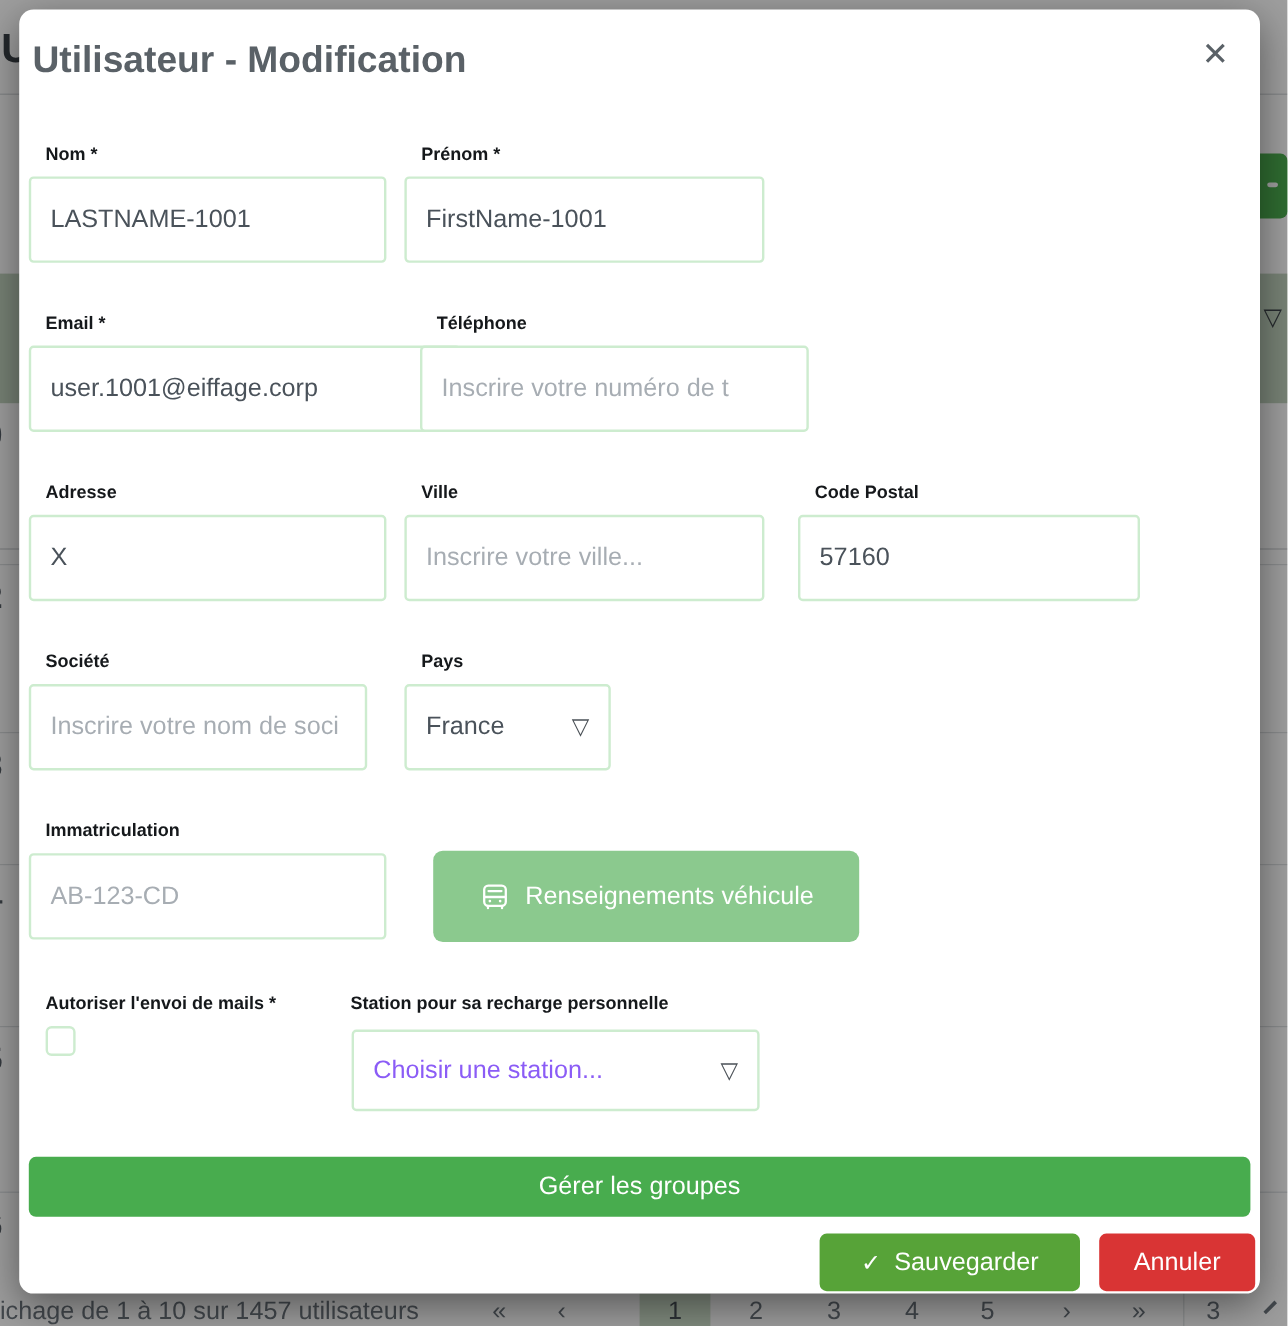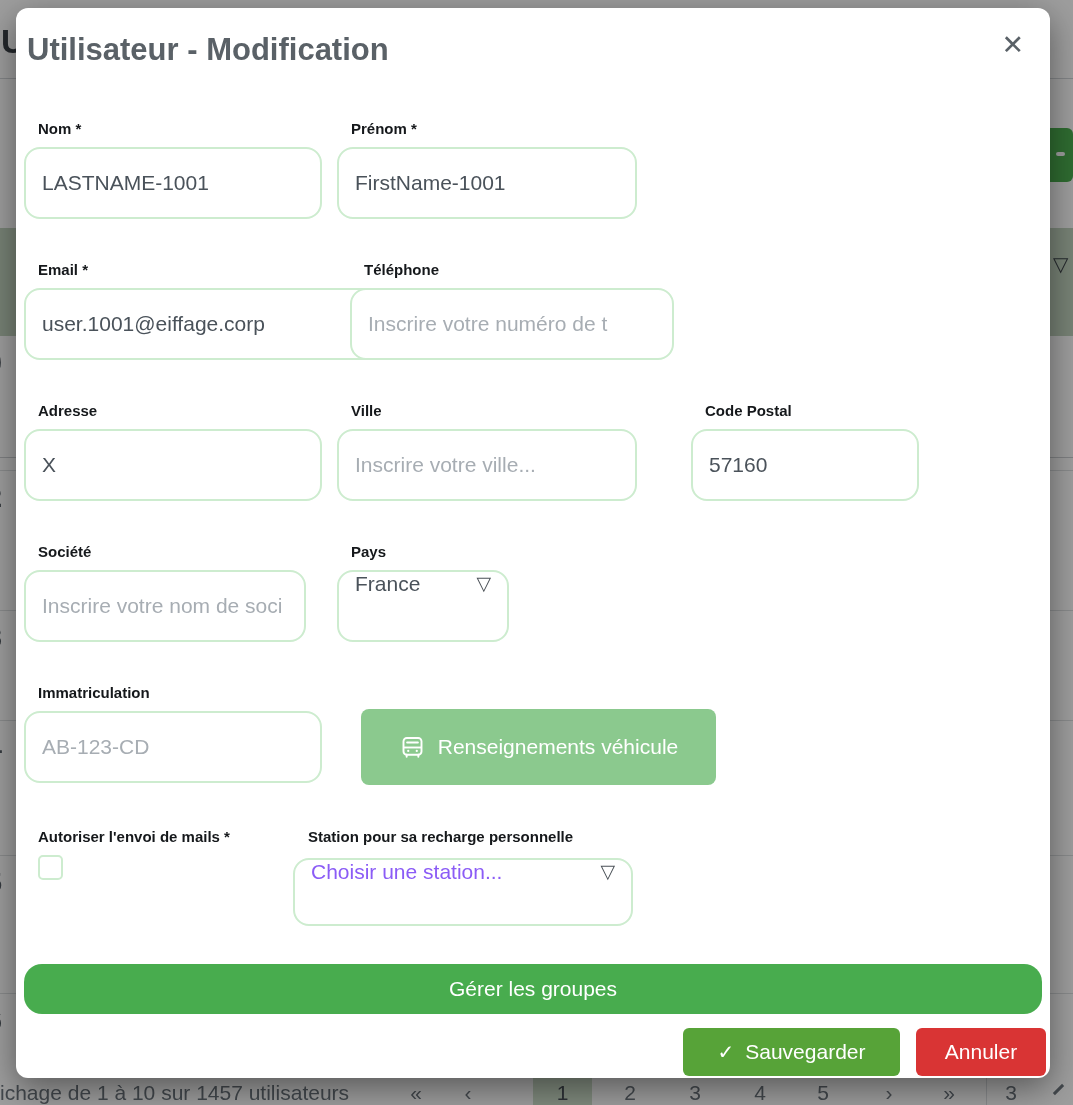--- a/index.html
+++ b/index.html
@@ -32,34 +32,34 @@
     position:absolute; left:16px; top:8px; width:1034px; height:1070px;
     background:#fff; border-radius:12px; z-index:3;
     box-shadow:0 10px 34px rgba(0,0,0,0.45);
   }
   .m-title { position:absolute; left:11px; top:24px; font-size:31px; font-weight:700; color:#5a6167; }
   .m-close { position:absolute; right:26px; top:24px; font-size:27px; font-weight:300; color:#5a6167; cursor:pointer; line-height:1; }
   .field { position:absolute; }
   .field .lbl { display:block; font-size:15px; font-weight:700; color:#15181b; margin:0 0 10px 14px; white-space:nowrap; }
   .input, .select {
     width:100%; height:72px;
-    border:2px solid #cdeccf; border-radius:16px;
+    border:2px solid #cdeccf; border-radius:4px;
     font-family:"Liberation Sans", sans-serif;
     font-size:21px; color:#4a525a; background:#fff;
     padding:0 16px; outline:none;
   }
   .input::placeholder { color:#a7adb3; opacity:1; }
-  .select { display:flex; justify-content:space-between; cursor:pointer; }
+  .select { display:flex; align-items:center; justify-content:space-between; cursor:pointer; }
   .select .ph { color:#8b5cf6; }
   .select .tri { font-size:19px; color:#4c5258; margin-left:10px; }
   .checkbox { position:absolute; left:22px; top:847px; width:25px; height:25px; border:2px solid #cdeccf; border-radius:5px; background:#fff; cursor:pointer; }
   .lbl-free { position:absolute; font-size:15px; font-weight:700; color:#15181b; white-space:nowrap; }
   .btn { display:flex; align-items:center; justify-content:center; color:#fff; border:none; cursor:pointer; font-family:"Liberation Sans", sans-serif; }
   .btn-vehicle { position:absolute; left:345px; top:701px; width:355px; height:76px; background:#8bc98e; border-radius:8px; font-size:21px; gap:12px; }
-  .btn-groups { position:absolute; left:8px; top:956px; width:1018px; height:50px; background:#48ac4e; border-radius:18px; font-size:21px; }
+  .btn-groups { position:absolute; left:8px; top:956px; width:1018px; height:50px; background:#48ac4e; border-radius:6px; font-size:21px; }
   .btn-save { position:absolute; left:667px; top:1020px; width:217px; height:48px; background:#57a338; border-radius:6px; font-size:21px; gap:11px; }
   .btn-cancel { position:absolute; left:900px; top:1020px; width:130px; height:48px; background:#d93434; border-radius:6px; font-size:21px; }
   .check-glyph { font-size:20px; }
 </style>
 </head>
 <body>
 
 <div class="bg">
   <div class="bg-title">U</div>
   <div class="hline" style="top:78px"></div>
@@ -120,21 +120,21 @@
   </div>
 
   <div class="field" style="left:321px; top:394px; width:300px">
     <label class="lbl">Ville</label>
     <input class="input" placeholder="Inscrire votre ville..." style="">
   </div>
   <div class="field" style="left:8px; top:394px; width:298px">
     <label class="lbl">Adresse</label>
     <input class="input" value="X" style="">
   </div>
-  <div class="field" style="left:675px; top:394px; width:228px">
+  <div class="field" style="left:649px; top:394px; width:285px">
     <label class="lbl">Code Postal</label>
     <input class="input" value="57160" style="">
   </div>
 
   <div class="field" style="left:8px; top:535px; width:282px">
     <label class="lbl">Société</label>
     <input class="input" placeholder="Inscrire votre nom de soci" style="">
   </div>
   <div class="field" style="left:321px; top:535px; width:172px">
     <label class="lbl">Pays</label>
@@ -157,21 +157,21 @@
         <circle cx="8.2" cy="15" r="1" fill="#ffffff" stroke="none"></circle>
         <circle cx="15.8" cy="15" r="1" fill="#ffffff" stroke="none"></circle>
         <path d="M6.8 18.5v1.8M17.2 18.5v1.8" stroke-linecap="round"></path>
       </svg>
     </span>
     <span>Renseignements véhicule</span>
   </button>
 
   <div class="lbl-free" style="left:22px; top:820px">Autoriser l'envoi de mails *</div>
   <div class="checkbox"></div>
-  <div class="lbl-free" style="left:292px; top:820px">Station pour sa recharge personnelle</div>
+  <div class="lbl-free" style="left:276px; top:820px">Station pour sa recharge personnelle</div>
   <div class="select" style="position:absolute; left:277px; top:850px; width:340px; height:68px">
     <span class="ph">Choisir une station...</span>
     <span class="tri">▽</span>
   </div>
 
   <button class="btn btn-groups">
     <span>Gérer les groupes</span>
   </button>
   <button class="btn btn-save">
     <span class="check-glyph">✓</span>

